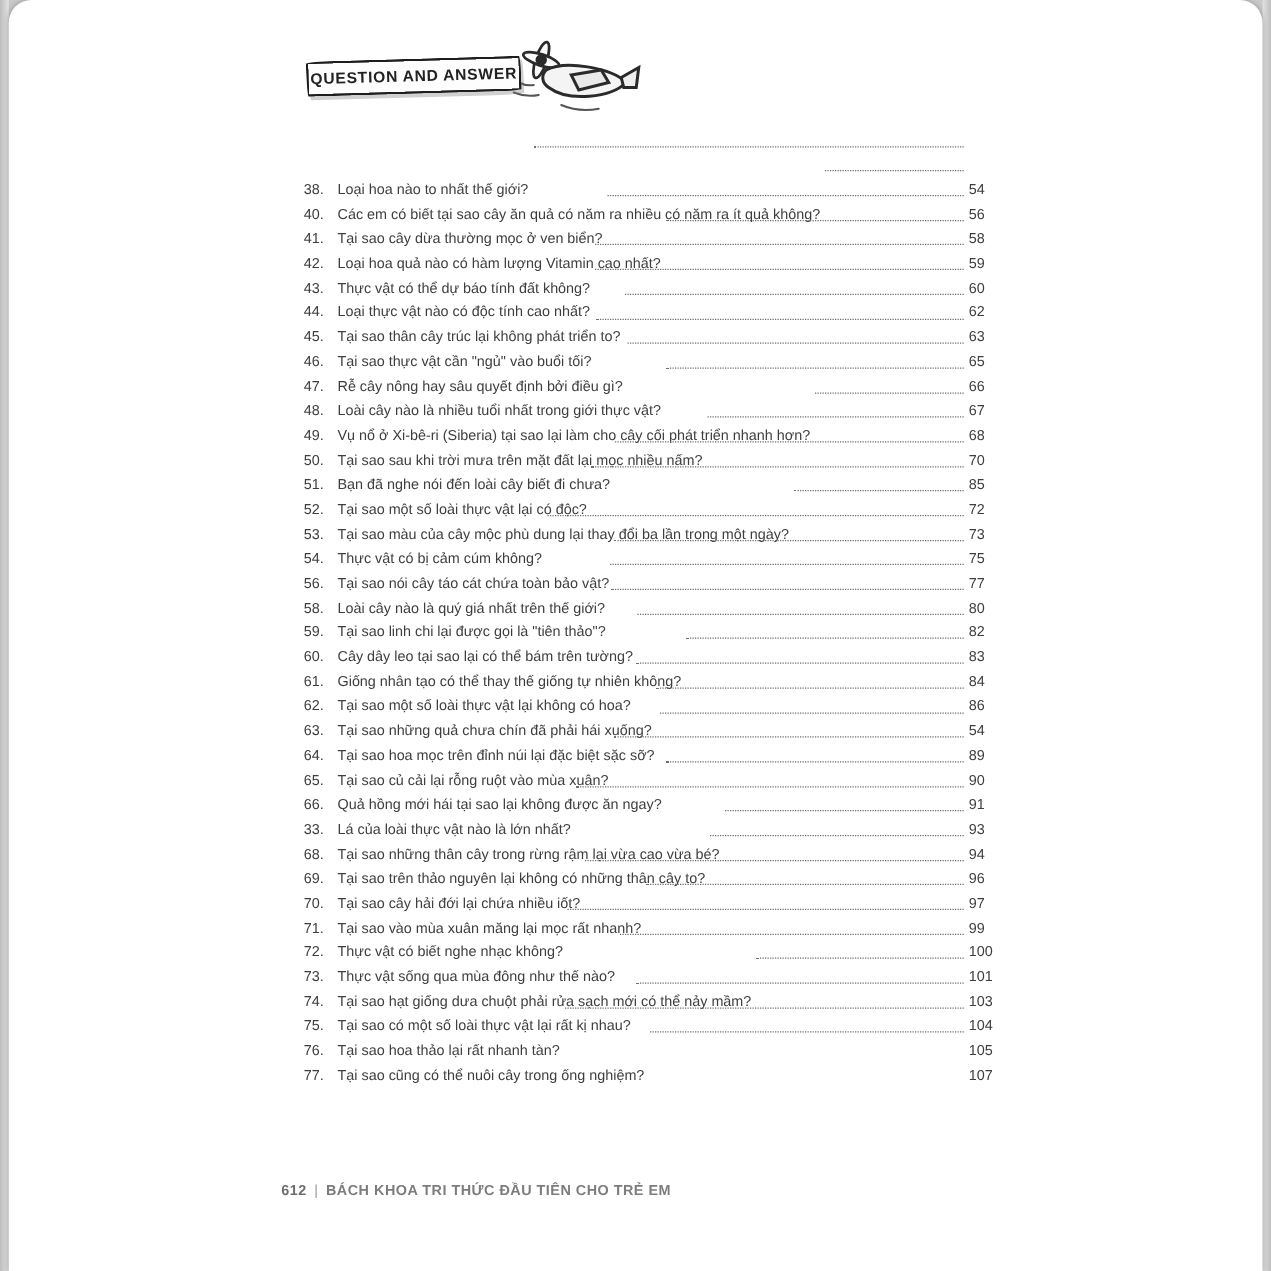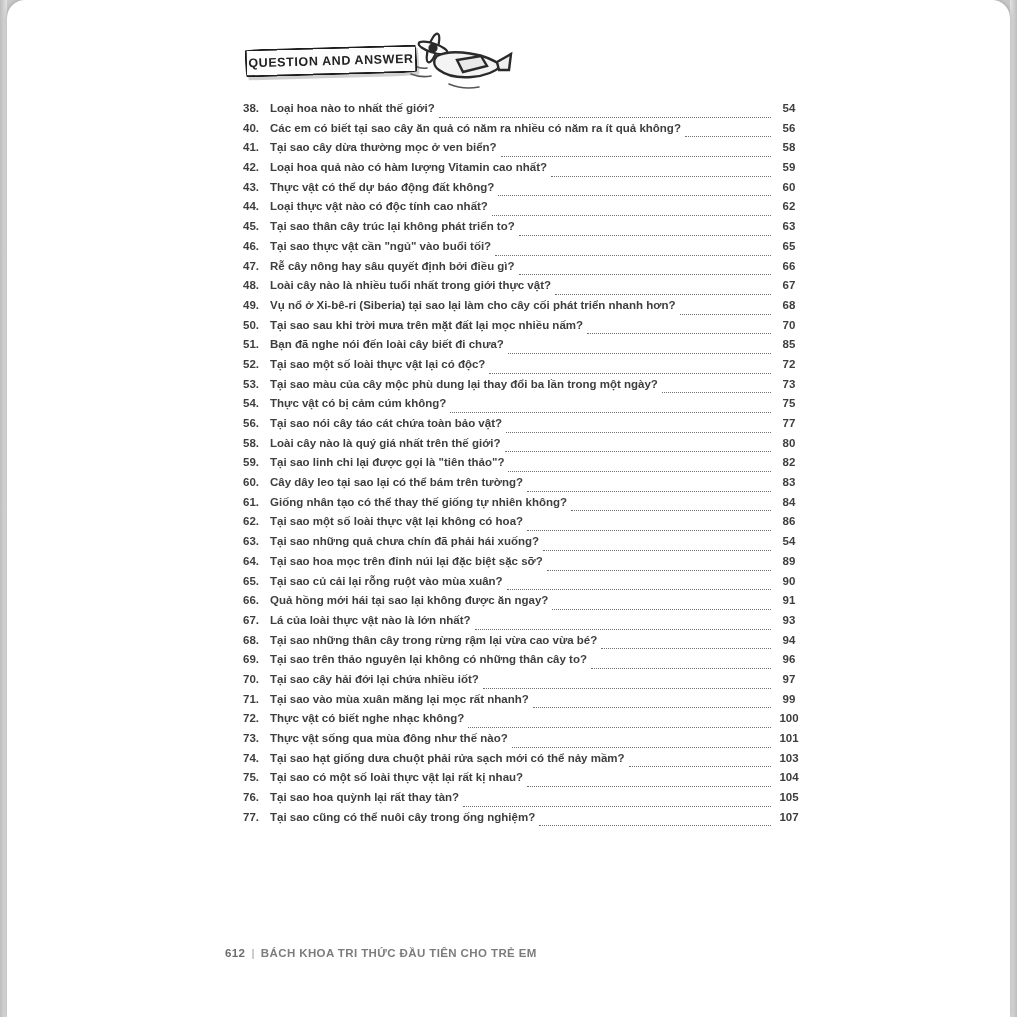--- a/index.html
+++ b/index.html
@@ -25,32 +25,32 @@
     border-radius:255px 15px 225px 15px / 15px 225px 15px 255px;
     transform:rotate(-1.6deg);
     display:flex;align-items:center;justify-content:center;
     font-size:12.5px;font-weight:900;letter-spacing:.6px;color:#222;
     box-shadow:2px 3px 0 rgba(120,120,120,.35);
     z-index:2;
   }
   .banner-doodle{position:absolute;left:160px;top:-4px;z-index:1;}
 
   
-  .toc{position:absolute;left:236px;top:102px;width:560px;font-weight:bold;}
+  .toc{position:absolute;left:236px;top:102px;width:560px;}
   .toc-row{
     display:flex;align-items:baseline;height:19.7px;
     font-size:11.5px;color:#3e3e3e;
   }
   .toc-num{flex:none;width:27px;}
   .toc-title{flex:none;white-space:nowrap;padding-right:2px;}
   .toc-leader{
     flex:1;align-self:flex-end;height:0;
     border-bottom:1.4px dotted #6f6f6f;margin:0 4px 4px 2px;min-width:8px;
   }
-  .toc-page{flex:none;width:28px;text-align:center;color:#3e3e3e;}
+  .toc-page{flex:none;width:28px;text-align:left;color:#3e3e3e;margin-top:44px;}
 
   
   .footer{
     position:absolute;left:218px;top:947px;
     font-size:11.5px;font-weight:bold;letter-spacing:.4px;color:#7c7c7c;
     display:flex;gap:6px;align-items:center;
   }
   .footer .pgnum{color:#6d6d6d;}
   .footer .divider{color:#9a9a9a;font-weight:normal;}
 </style>
@@ -111,21 +111,21 @@
 
   <div class="toc-row">
     <span class="toc-num">42.</span>
     <span class="toc-title">Loại hoa quả nào có hàm lượng Vitamin cao nhất?</span>
     <span class="toc-leader"></span>
     <span class="toc-page">59</span>
   </div>
 
   <div class="toc-row">
     <span class="toc-num">43.</span>
-    <span class="toc-title">Thực vật có thể dự báo động đất không?</span>
+    <span class="toc-title">Thực vật có thể dự báo tính đất không?</span>
     <span class="toc-leader"></span>
     <span class="toc-page">60</span>
   </div>
 
   <div class="toc-row">
     <span class="toc-num">44.</span>
     <span class="toc-title">Loại thực vật nào có độc tính cao nhất?</span>
     <span class="toc-leader"></span>
     <span class="toc-page">62</span>
   </div>
@@ -266,21 +266,21 @@
   </div>
 
   <div class="toc-row">
     <span class="toc-num">66.</span>
     <span class="toc-title">Quả hồng mới hái tại sao lại không được ăn ngay?</span>
     <span class="toc-leader"></span>
     <span class="toc-page">91</span>
   </div>
 
   <div class="toc-row">
-    <span class="toc-num">67.</span>
+    <span class="toc-num">33.</span>
     <span class="toc-title">Lá của loài thực vật nào là lớn nhất?</span>
     <span class="toc-leader"></span>
     <span class="toc-page">93</span>
   </div>
 
   <div class="toc-row">
     <span class="toc-num">68.</span>
     <span class="toc-title">Tại sao những thân cây trong rừng rậm lại vừa cao vừa bé?</span>
     <span class="toc-leader"></span>
     <span class="toc-page">94</span>
@@ -330,21 +330,21 @@
 
   <div class="toc-row">
     <span class="toc-num">75.</span>
     <span class="toc-title">Tại sao có một số loài thực vật lại rất kị nhau?</span>
     <span class="toc-leader"></span>
     <span class="toc-page">104</span>
   </div>
 
   <div class="toc-row">
     <span class="toc-num">76.</span>
-    <span class="toc-title">Tại sao hoa quỳnh lại rất thay tàn?</span>
+    <span class="toc-title">Tại sao hoa thảo lại rất nhanh tàn?</span>
     <span class="toc-leader"></span>
     <span class="toc-page">105</span>
   </div>
 
   <div class="toc-row">
     <span class="toc-num">77.</span>
     <span class="toc-title">Tại sao cũng có thể nuôi cây trong ống nghiệm?</span>
     <span class="toc-leader"></span>
     <span class="toc-page">107</span>
   </div>

